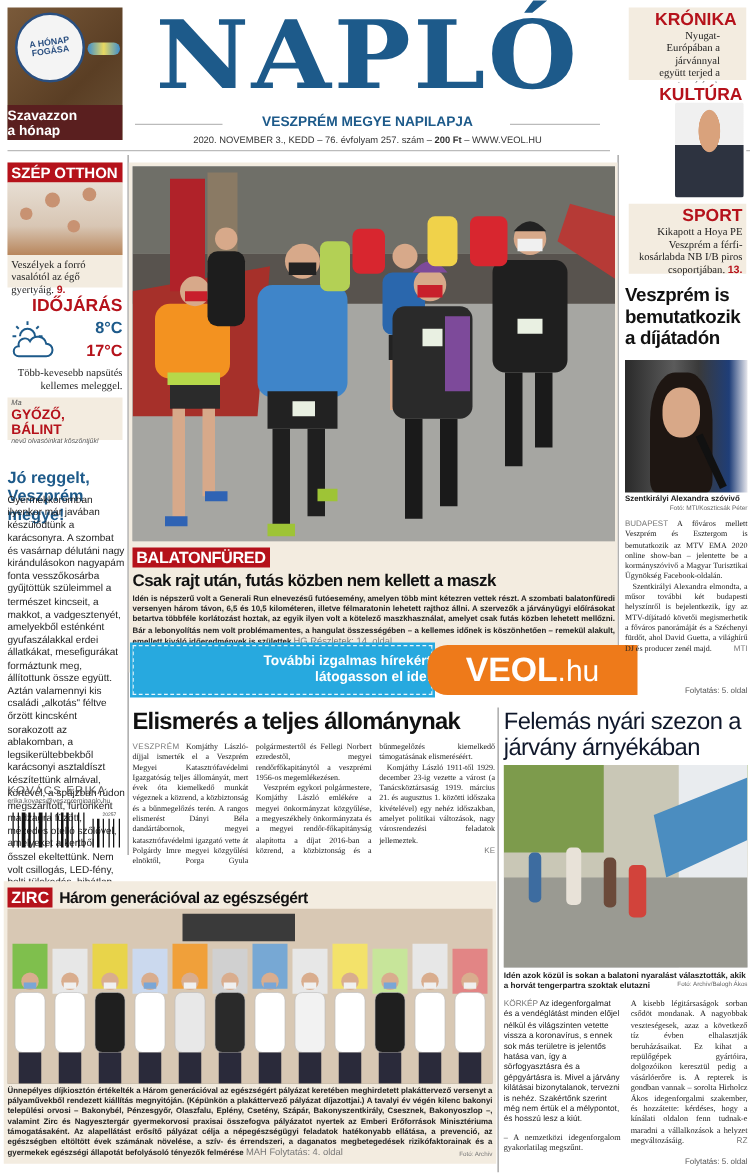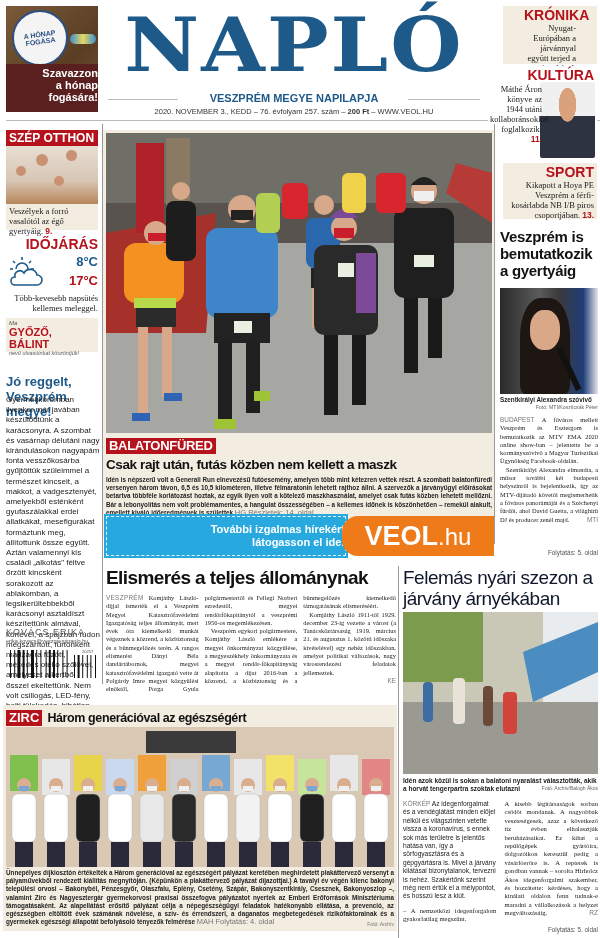--- a/index.html
+++ b/index.html
@@ -5,21 +5,21 @@
   * { box-sizing: border-box; margin: 0; padding: 0; }
   html, body { width: 600px; height: 938px; background: #fff; overflow: hidden; }
   body { position: relative; font-family: "DejaVu Serif", serif; color: #1a1a1a; }
   .abs { position: absolute; }
 
   
   #ad-fish { left: 6px; top: 6px; width: 92px; height: 106px; background: linear-gradient(135deg, #7a5a3a, #5a3e24 60%, #6b5236); overflow: hidden; }
   #ad-fish .badge { position: absolute; left: 6px; top: 4px; width: 56px; height: 56px; border-radius: 50%; background: #f4f4f4; border: 2px solid #2a4f80; display:flex; align-items:center; justify-content:center; text-align:center; }
   #ad-fish .badge span { font: bold 7px "Liberation Sans", sans-serif; color: #2a4f80; transform: rotate(-8deg); line-height: 1; }
   #ad-fish .lure { position:absolute; left: 64px; top: 28px; width: 26px; height: 10px; border-radius: 6px; background: linear-gradient(90deg,#3c8fd0,#e8d860,#3c8fd0); }
-  #ad-fish .cta { position: absolute; left: 0; bottom: 0; width: 100%; height: 48px; background: #5a1f1f; color: #fff; text-align: right; padding-top: 3px; }
+  #ad-fish .cta { position: absolute; left: 0; bottom: 0; width: 100%; height: 28px; background: #5a1f1f; color: #fff; text-align: left; padding-top: 3px; }
   #ad-fish .cta .l1 { font: bold 11px "Liberation Sans", sans-serif; line-height: 12px; }
 
   
   #masthead-title { left: 108px; top: 2px; width: 372px; text-align: center; font: bold 82px "DejaVu Serif", serif; color: #1d5a8a; letter-spacing: 2px; line-height: 92px; transform: scaleY(0.92); transform-origin: top; }
   #masthead-sub-line-l { left: 108px; top: 99px; width: 70px; height: 1px; background: #bbb; }
   #masthead-sub-line-r { left: 408px; top: 99px; width: 72px; height: 1px; background: #bbb; }
   #masthead-subtitle { left: 170px; top: 92px; width: 248px; text-align: center; font: bold 11px "Liberation Sans", sans-serif; color: #1d5a8a; }
   #masthead-meta { left: 108px; top: 107px; width: 372px; text-align: center; font: 7.5px "Liberation Sans", sans-serif; color: #333; }
   #masthead-meta b { font-weight: bold; }
   #masthead-rule { left: 6px; top: 120px; width: 594px; height: 1px; background: #bbb; }
@@ -70,21 +70,21 @@
   #main-caption-wrap { left: 106px; top: 435px; width: 386px; height: 100px; }
   #main-kicker { display: inline-block; background: #b5121b; color: #fff; font: bold 13px "Liberation Sans", sans-serif; padding: 0 3px; line-height: 16px; letter-spacing: -0.3px; }
   #main-headline { display: inline-block; font: bold 13.5px "Liberation Sans", sans-serif; letter-spacing: -0.4px; color: #111; }
   #main-lead { font: bold 6.3px "Liberation Sans", sans-serif; line-height: 8.2px; margin-top: 3px; color: #222; text-align: justify; }
   #main-lead .more { font-weight: normal; color: #777; font-size: 7.5px; }
   #main-credit { position: absolute; right: 2px; bottom: 1px; font: 5.5px "Liberation Sans", sans-serif; color: #777; }
 
   
   #veol-banner { left: 106px; top: 516px; width: 384px; height: 40px; }
   #veol-left { position: absolute; left: 0; top: 0; width: 240px; height: 40px; background: #27a9df; color: #fff; text-align: right; font: bold 11px "Liberation Sans", sans-serif; line-height: 13px; padding-top: 6px; border: 1px dashed #e9f6fc; outline: 2px solid #27a9df; }
-  #veol-right { position: absolute; left: 236px; top: 0; width: 152px; height: 40px; background: #ee7a1a; border-radius: 16px 0 0 16px; color: #fff; font: bold 27px "Liberation Sans", sans-serif; text-align: center; line-height: 40px; }
+  #veol-right { position: absolute; left: 236px; top: 0; width: 168px; height: 40px; background: #ee7a1a; border-radius: 16px 0 0 16px; color: #fff; font: bold 27px "Liberation Sans", sans-serif; text-align: center; line-height: 40px; }
   #veol-right span { font-weight: normal; font-size: 24px; }
 
   
   #art1-title { left: 106px; top: 567px; width: 290px; font: bold 19px "Liberation Sans", sans-serif; letter-spacing: -0.6px; color: #111; }
   #art1-body { left: 106px; top: 594px; width: 290px; height: 108px; column-count: 3; column-gap: 6px; font: 6.4px "Liberation Serif", serif; line-height: 8.3px; text-align: justify; color: #222; }
   #art1-body .loc { color: #777; font-family: "Liberation Sans", sans-serif; letter-spacing: 0.3px; }
   #art1-body p { text-indent: 6px; }
   #art1-body p:first-child { text-indent: 0; }
   #art1-body .sig { display: block; text-align: right; color: #777; font-family: "Liberation Sans", sans-serif; }
 
@@ -150,21 +150,20 @@
 </div>
 <div id="masthead-rule" class="abs"></div>
 
 <div id="teaser-kronika" class="abs teaser">
   <div class="teaser-title">KRÓNIKA</div>
   <div class="teaser-text"><span>Nyugat-Európában a járvánnyal együtt terjed a szigorítások elleni lázongás is.</span> <b>2.</b></div>
 </div>
 <div id="teaser-kultura" class="abs">
   <div class="teaser-title">KULTÚRA</div>
   <div class="portrait"></div>
-  <div class="teaser-text"><span>Máthé Áron könyve az 1944 utáni kollaboránsokkal foglalkozik.</span> <b>11.</b></div>
 </div>
 <div id="teaser-sport" class="abs teaser">
   <div class="teaser-title">SPORT</div>
   <div class="teaser-text"><span>Kikapott a Hoya PE Veszprém a férfi-kosárlabda NB I/B piros csoportjában.</span> <b>13.</b></div>
 </div>
 
 <div id="szep-otthon" class="abs">
   <div class="hdr">SZÉP OTTHON</div>
   <div class="photo">
     <i style="left:30px;top:8px;width:12px;height:12px;"></i>
@@ -310,21 +309,21 @@
 </div>
 
 <div id="veol-banner" class="abs">
   <div id="veol-left">
     <div>További izgalmas hírekért</div>
     <div>látogasson el ide:</div>
   </div>
   <div id="veol-right"><b>VEOL</b><span>.hu</span></div>
 </div>
 
-<div id="art2-title" class="abs">Veszprém is bemutatkozik a gyertyáig</div>
+<div id="art2-title" class="abs">Veszprém is bemutatkozik a díjátadón</div>
 <div id="art2-photo" class="abs">
   <div class="hair"></div>
   <div class="face"></div>
   <div class="mic"></div>
 </div>
 <div id="art2-caption" class="abs">Szentkirályi Alexandra szóvivő</div>
 <div id="art2-credit" class="abs">Fotó: MTI/Koszticsák Péter</div>
 <div id="art2-body" class="abs">
   <p><span class="loc">BUDAPEST</span> <span>A főváros mellett Veszprém és Esztergom is bemutatkozik az MTV EMA 2020 online show-ban – jelentette be a kormányszóvivő a Magyar Turisztikai Ügynökség Facebook-oldalán.</span></p>
   <p><span>Szentkirályi Alexandra elmondta, a műsor további két budapesti helyszínről is bejelentkezik, így az MTV-díjátadó követői megismerhetik a főváros panorámáját és a Széchenyi fürdőt, ahol David Guetta, a világhírű DJ és producer zenél majd.</span> <span class="sig">MTI</span></p>

